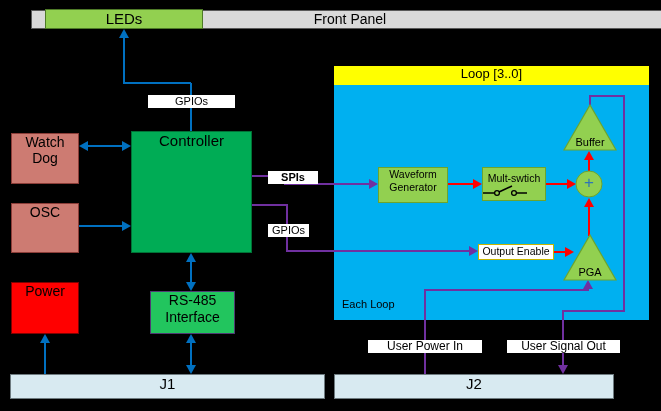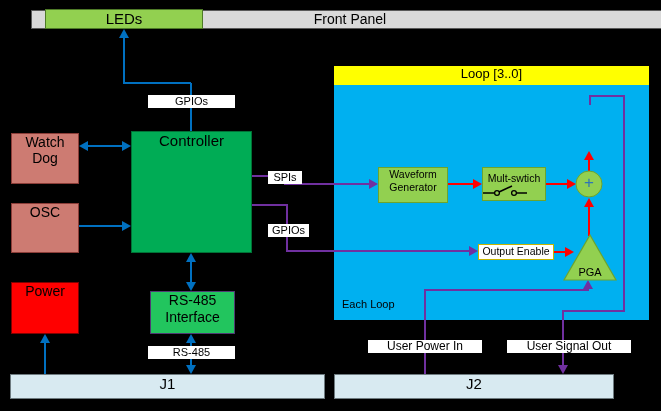--- a/index.html
+++ b/index.html
@@ -97,26 +97,25 @@
   <div class="ln c-red" style="left:588px;top:160px;width:2px;height:11px;"></div>
   <div class="ah ah-u-red" style="left:584px;top:151px;"></div>
 
   <div class="ln c-red" style="left:588px;top:207px;width:2px;height:29px;"></div>
   <div class="ah ah-u-red" style="left:584px;top:198px;"></div>
 
   <div class="ln c-red" style="left:552px;top:251px;width:13px;height:2px;"></div>
   <div class="ah ah-r-red" style="left:565px;top:247px;"></div>
 
   <div class="wlabel" style="left:148px;top:95px;width:87px;height:13px;">GPIOs</div>
-  <div class="wlabel" style="left:268px;top:171px;width:34px;height:13px;">SPIs</div>
+  <div class="wlabel" style="left:268px;top:171px;width:50px;height:13px;font-weight:bold;">SPIs</div>
   <div class="wlabel" style="left:268px;top:224px;width:41px;height:13px;">GPIOs</div>
-  <div class="wlabel" style="left:148px;top:346px;width:87px;height:13px;">RS-485</div>
   <div class="wlabel" style="left:478px;top:244px;width:74px;height:14px;border:1px solid #C6B500;font-size:10.5px;">Output Enable</div>
   <div class="wlabel" style="left:368px;top:340px;width:114px;height:13px;font-size:12px;">User Power In</div>
-  <div class="wlabel" style="left:507px;top:340px;width:124px;height:13px;font-size:12px;">User Signal Out</div>
+  <div class="wlabel" style="left:507px;top:340px;width:113px;height:13px;font-size:12px;">User Signal Out</div>
 
   <div class="box" style="left:11px;top:133px;width:68px;height:51px;background:#CD7B72;border:1px solid #8B3D38;font-size:14px;line-height:1.15;">
     <span>Watch Dog</span>
   </div>
   <div class="box" style="left:11px;top:203px;width:68px;height:50px;background:#CD7B72;border:1px solid #8B3D38;font-size:14px;">
     <span>OSC</span>
   </div>
   <div class="box" style="left:11px;top:282px;width:68px;height:52px;background:#FF0000;border:1px solid #7F0000;font-size:14px;">
     <span>Power</span>
   </div>
@@ -140,20 +139,26 @@
     <span>Mult-swtich</span>
     <svg width="44" height="12" viewBox="0 0 44 12">
       <line x1="0" y1="8" x2="11" y2="8" stroke="#000" stroke-width="1.5"></line>
       <circle cx="14" cy="8" r="2.4" fill="none" stroke="#000" stroke-width="1.3"></circle>
       <line x1="16" y1="7" x2="29" y2="1" stroke="#000" stroke-width="1.5"></line>
       <circle cx="31" cy="8" r="2.4" fill="none" stroke="#000" stroke-width="1.3"></circle>
       <line x1="34" y1="8" x2="44" y2="8" stroke="#000" stroke-width="1.5"></line>
     </svg>
   </div>
 
+  <div class="tri" style="left:563px;top:104px;width:54px;height:47px;">
+    <svg width="54" height="47" viewBox="0 0 54 47">
+      <polygon points="27,1 53,46 1,46" fill="#92D050" stroke="#6CA42E" stroke-width="1.2"></polygon>
+    </svg>
+    <span>Buffer</span>
+  </div>
 
   <div style="position:absolute;left:575px;top:170px;width:28px;height:28px;">
     <svg width="28" height="28" viewBox="0 0 28 28">
       <circle cx="14" cy="14" r="13" fill="#92D050" stroke="#6CA42E" stroke-width="1"></circle>
     </svg>
     <span style="position:absolute;left:0;top:0;width:28px;height:26px;display:flex;align-items:center;justify-content:center;color:#2E75B6;font-size:17px;">+</span>
   </div>
 
   <div class="tri" style="left:563px;top:234px;width:54px;height:47px;">
     <svg width="54" height="47" viewBox="0 0 54 47">

